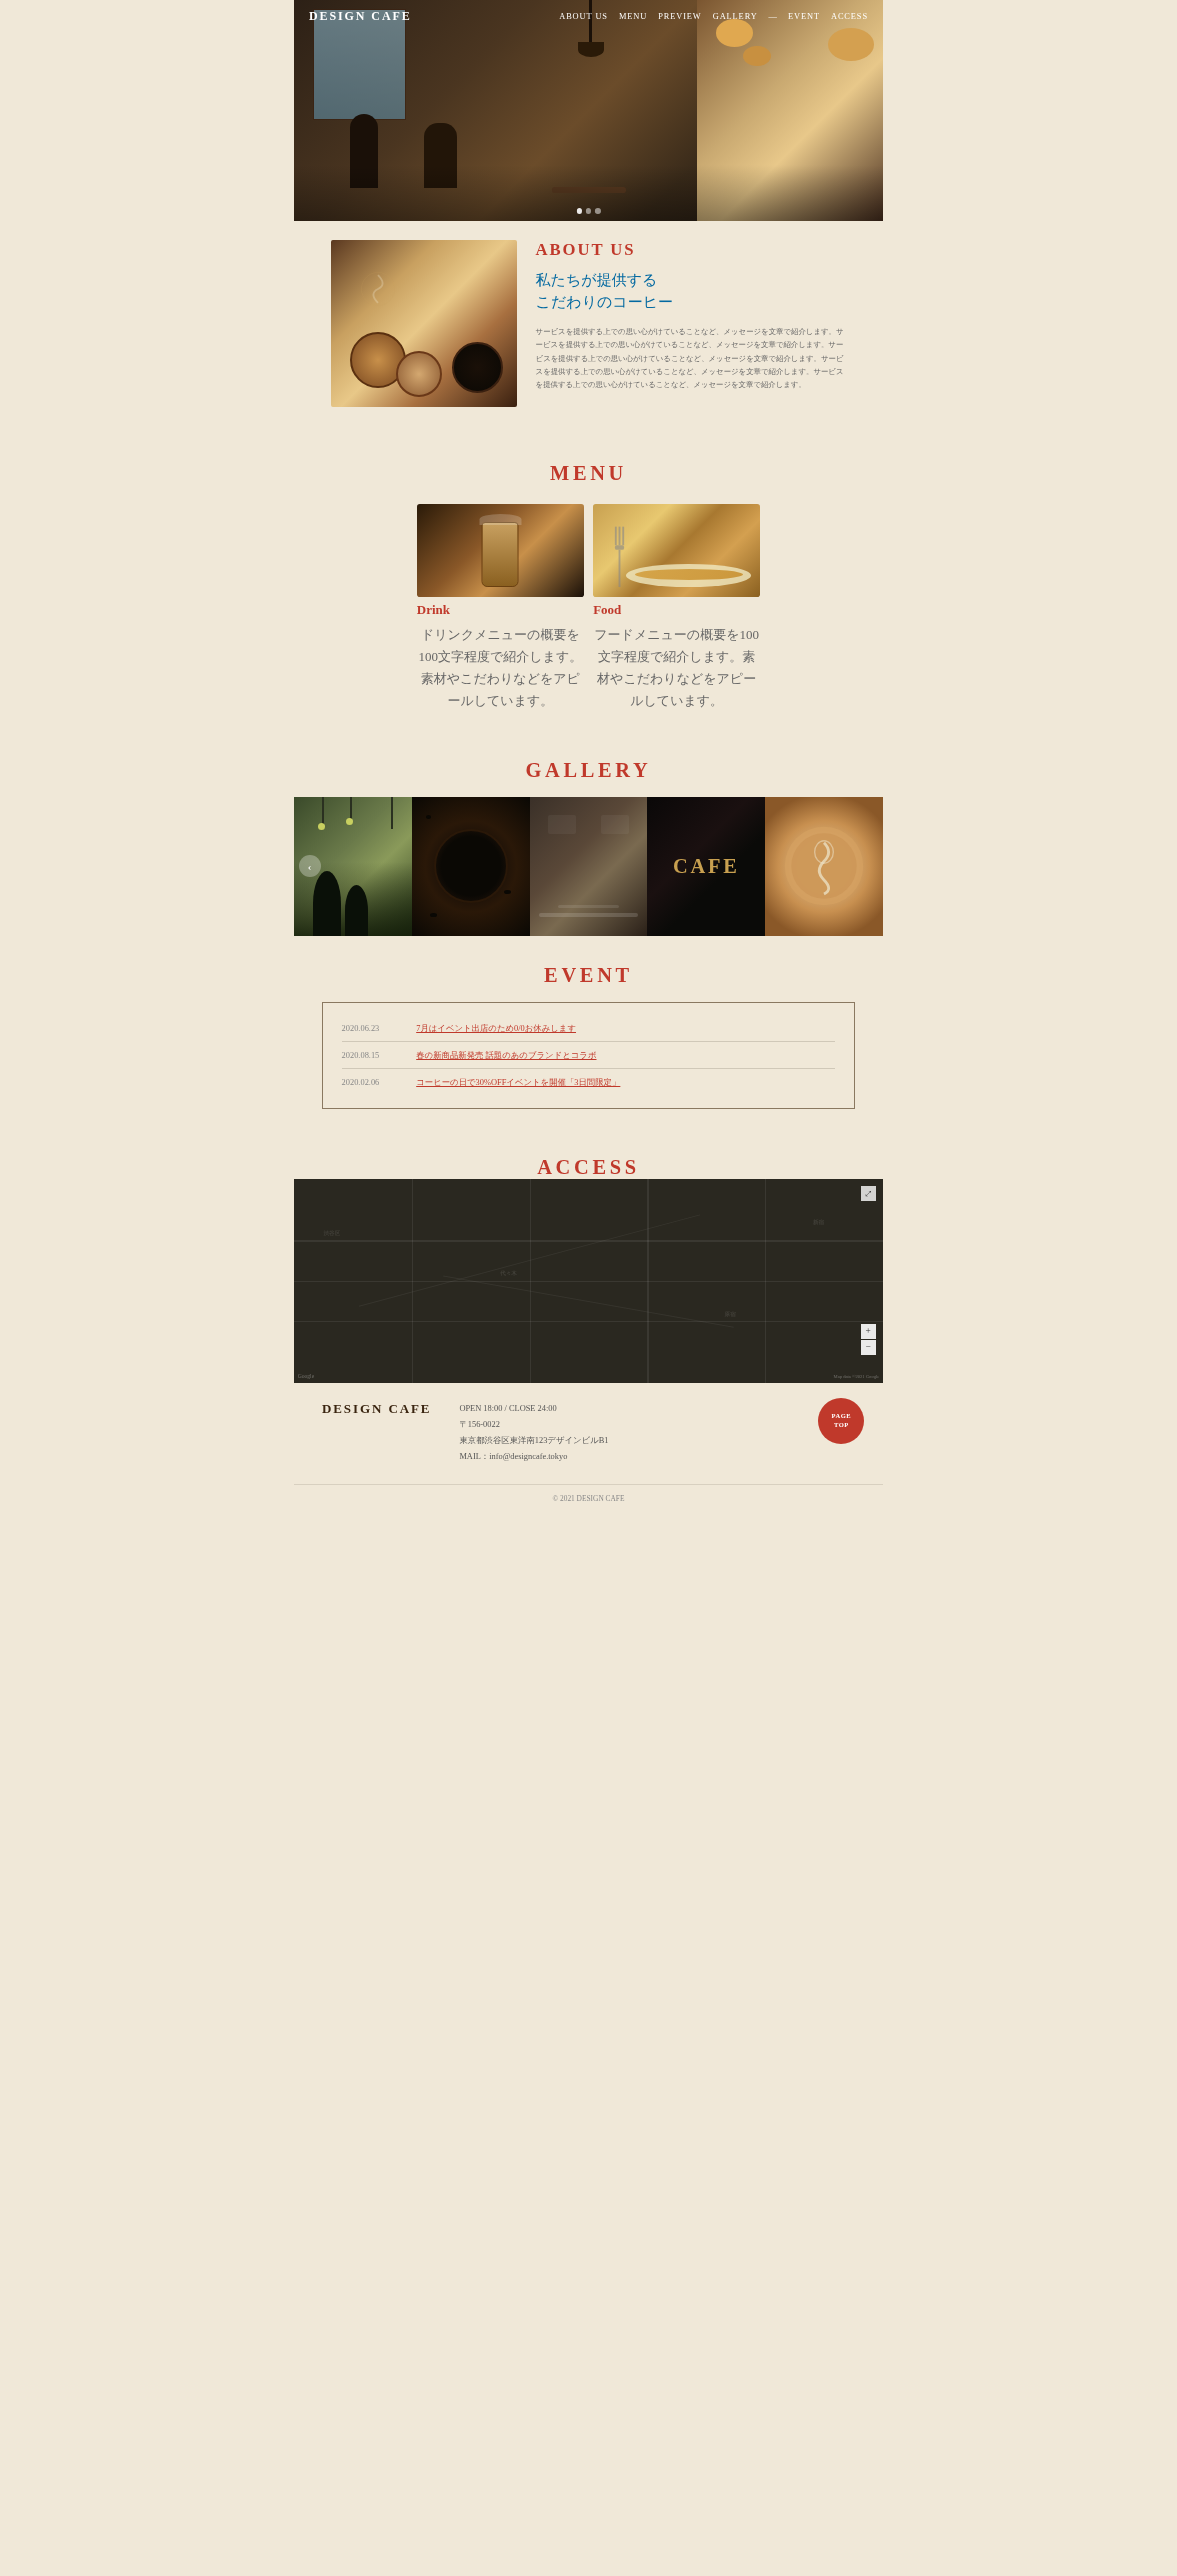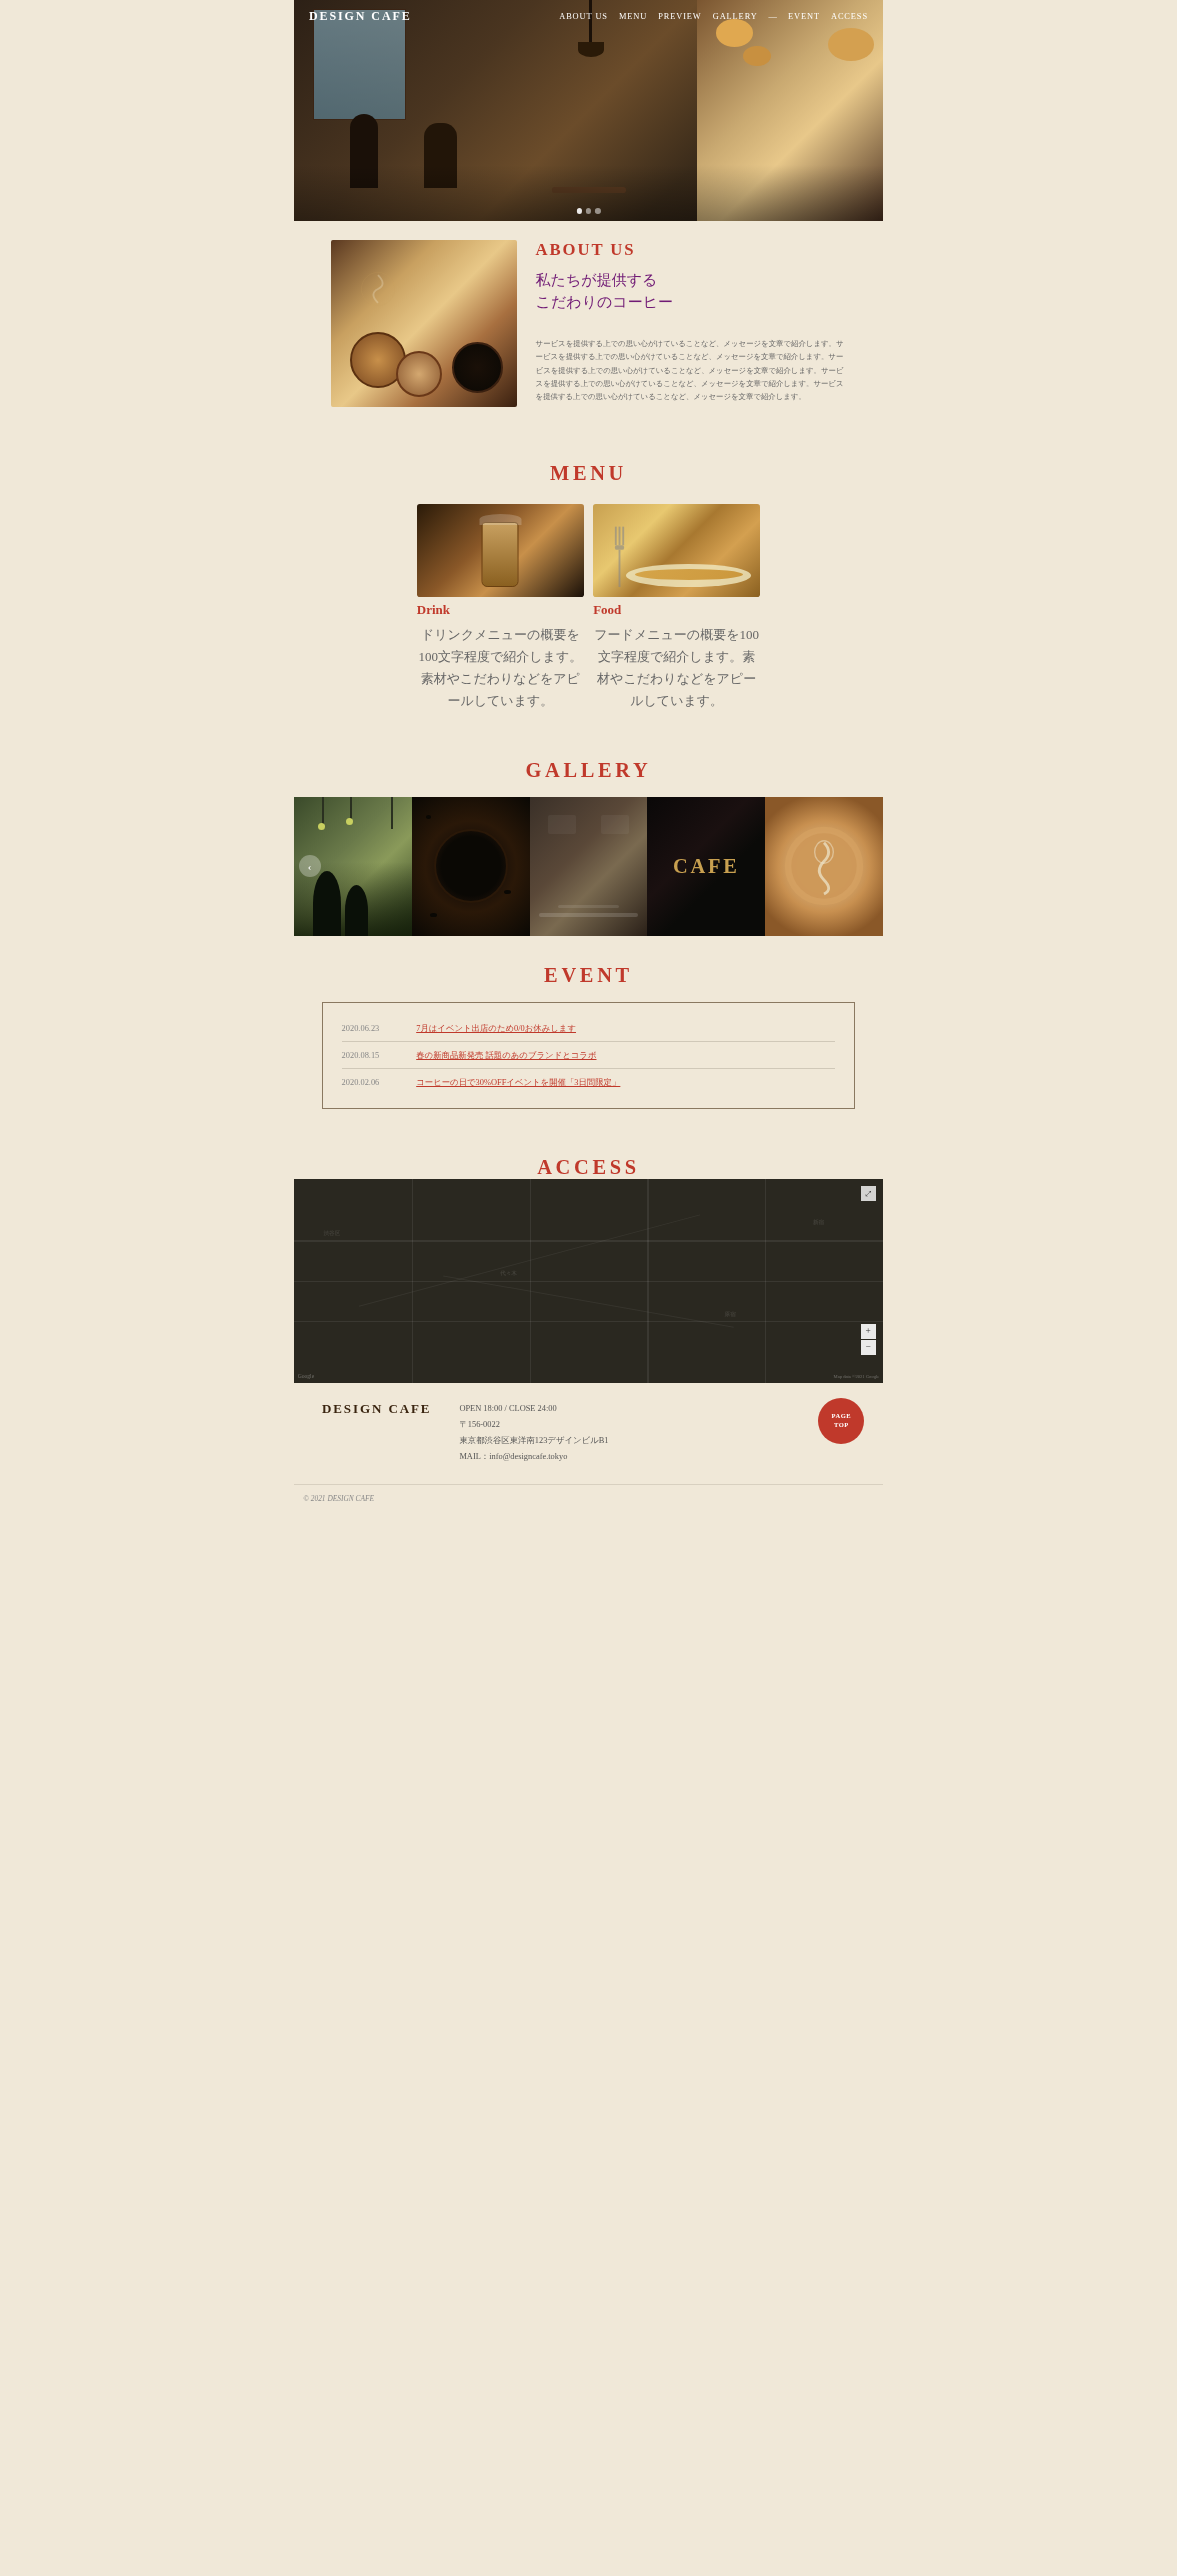--- a/index.html
+++ b/index.html
@@ -219,23 +219,23 @@
     .about-content { flex: 1; }
     .section-title-red {
       color: #c0392b;
       font-size: 16.7px;
       font-weight: bold;
       letter-spacing: 1.9px;
       margin-bottom: 9.3px;
     }
     .about-heading {
       font-size: 15px;
-      color: #701a75;
+      color: #0369a1;
       line-height: 1.5;
-      margin-bottom: 23px;
+      margin-bottom: 11px;
     }
     .about-body {
       font-size: 7.4px;
       color: #666;
       line-height: 1.8;
     }
 
     
     .menu-section {
       background: #f0e8d8;
@@ -574,26 +574,25 @@
     .page-top-text {
       color: #fff;
       font-size: 6.5px;
       font-weight: bold;
       letter-spacing: 0.5px;
       line-height: 1.3;
       text-align: center;
     }
     .footer-copyright {
       background: #f0e8d8;
-      text-align: left;
+      text-align: center;
       padding: 9.3px;
       font-size: 7.4px;
       color: #888;
       border-top: 0.9px solid #d8d0c0;
-      font-style: italic;
     }
 
     
     .gallery-people {
       position: absolute;
       bottom: 0;
       left: 0;
       right: 0;
       height: 74px;
       background: linear-gradient(to top, rgba(20,30,10,0.9), transparent);

